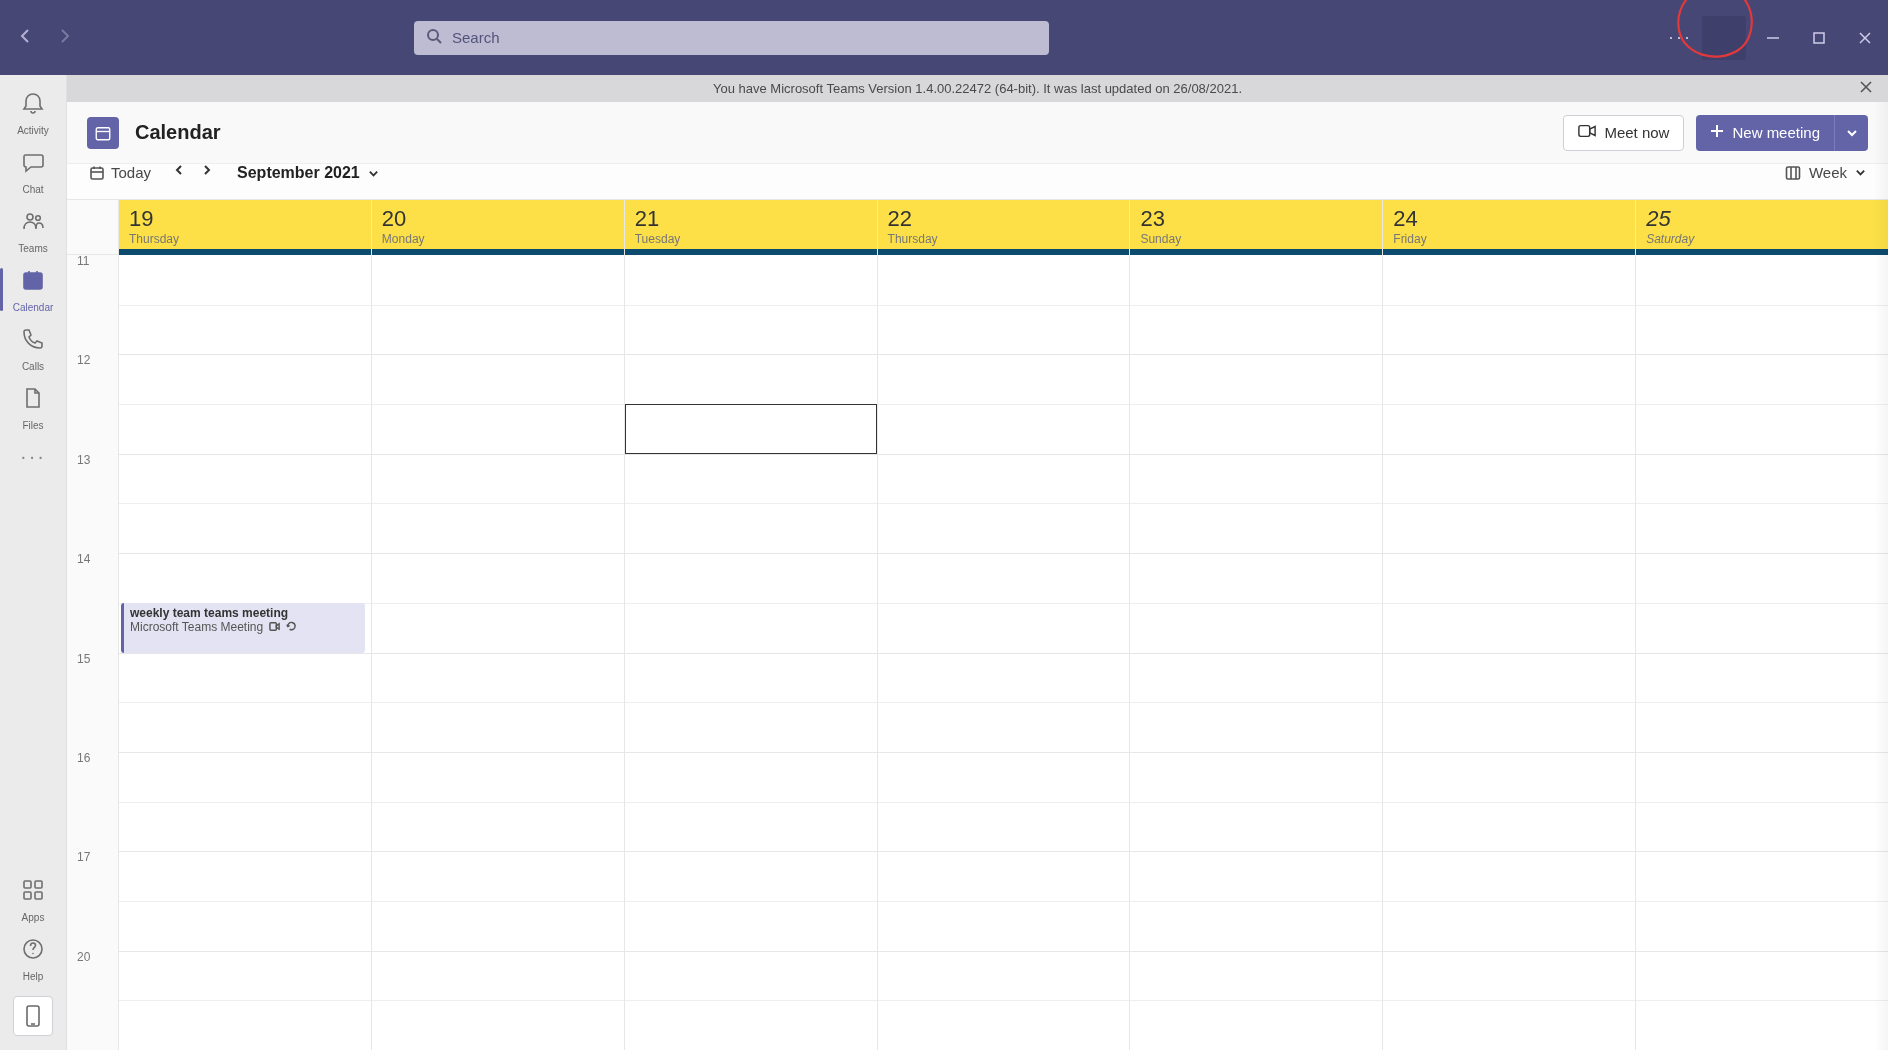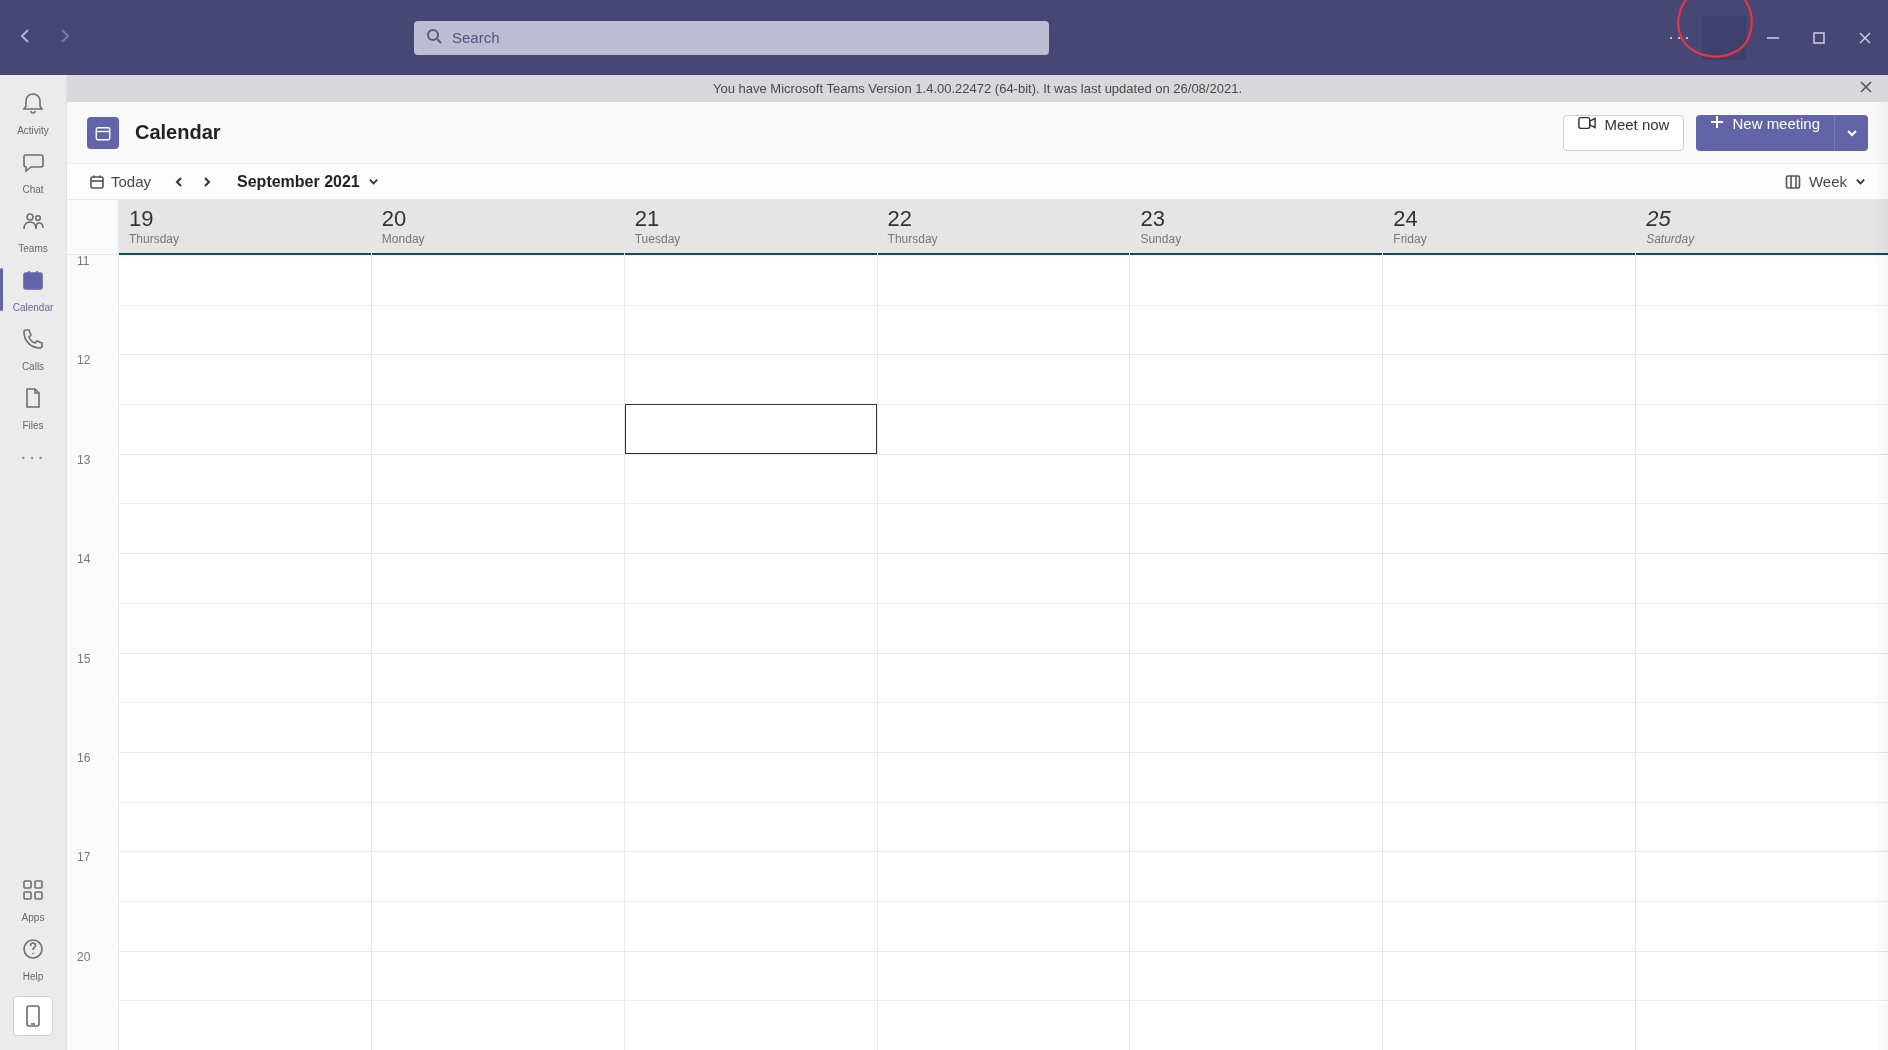--- a/index.html
+++ b/index.html
@@ -84,38 +84,38 @@
     display:flex; align-items:center; height:62px; padding:0 20px; border-bottom:1px solid #eee; background:#f9f9f9;
   }
   .cal-tile {
     width:32px; height:32px; background:#6264a7; border-radius:4px; color:#fff;
     display:flex; align-items:center; justify-content:center; margin-right:16px;
   }
   .cal-tile svg{width:18px;height:18px;stroke:#fff;fill:none;stroke-width:1.8;}
   .page-header h1 { font-size:20px; font-weight:700; color:#222;}
   .page-header .spacer{flex:1;}
   .btn {
-    display:inline-flex; height:36px; padding:0 14px;
+    display:inline-flex; align-items:center; height:36px; padding:0 14px;
     border-radius:4px; font-size:15px; cursor:pointer; gap:8px;
   }
   .btn.meet-now { background:#fff; border:1px solid #cfcfd6; color:#333; margin-right:12px;}
   .btn.meet-now svg{width:18px;height:14px;stroke:#333;fill:none;stroke-width:1.6;}
   .btn.new-meeting { background:#6264a7; color:#fff; border:none;}
   .btn.new-meeting svg{width:14px;height:14px;stroke:#fff;stroke-width:2;fill:none;}
   .btn-split { display:flex; }
   .btn-split .chev {
     background:#6264a7; width:34px; display:flex; align-items:center; justify-content:center;
     border-left:1px solid #7a7cc0; border-radius:0 4px 4px 0; cursor:pointer;
   }
   .btn-split .btn.new-meeting{ border-radius:4px 0 0 4px;}
   .btn-split .chev svg{width:12px;height:12px;stroke:#fff;stroke-width:2;fill:none;}
 
   
   .toolbar {
-    height:36px; display:flex; align-items:center; padding:0 22px; background:#fdfdfd; border-bottom:1px solid #e6e6e6;
+    height:36px; display:flex; align-items:flex-start; padding:0 22px; background:#fdfdfd; border-bottom:1px solid #e6e6e6;
   }
   .toolbar .today { display:flex; align-items:center; gap:6px; color:#484848; font-size:15px; cursor:pointer; margin-right:14px;}
   .toolbar .today svg{width:16px;height:16px;stroke:#555;fill:none;stroke-width:1.6;}
   .toolbar .arrow-btn { width:28px; display:flex; justify-content:center; cursor:pointer;}
   .toolbar .arrow-btn svg{width:12px;height:12px;stroke:#333;fill:none;stroke-width:2;}
   .toolbar .month { margin-left:16px; font-size:16px; font-weight:700; color:#222; display:flex; align-items:center; gap:8px; cursor:pointer;}
   .toolbar .month svg{width:11px;height:11px;stroke:#333;fill:none;stroke-width:2;}
   .toolbar .spacer{flex:1;}
   .toolbar .view-picker{ display:flex; align-items:center; gap:8px; color:#484848; font-size:15px; cursor:pointer;}
   .toolbar .view-picker svg.cols{width:16px;height:16px;stroke:#555;fill:none;stroke-width:1.6;}
@@ -129,21 +129,21 @@
   }
   .gutter .dayhead-spacer{ height:55px; border-bottom:1px solid #e7e7e7;}
   .gutter .hr { flex:1; position:relative; border-bottom:1px solid transparent;}
   .gutter .hr span{
     position:absolute; top:-1px; left:10px; font-size:12px; color:#777;
   }
   .cols { flex:1; display:flex; }
   .daycol { flex:1; border-right:1px solid #e7e7e7; display:flex; flex-direction:column; position:relative;}
   .daycol:last-child{border-right:none;font-style:italic;}
   .dayhead {
-    height:55px; background:#e5e5e5; border-bottom:2px solid #0c4a6e;
+    height:55px; background:#fde047; border-bottom:6px solid #0c4a6e;
     padding:6px 10px;
   }
   .dayhead .num{ font-size:22px; font-weight:400; color:#333;}
   .dayhead .dow{ font-size:12px; color:#777;}
   .slots { flex:1; position:relative; }
   .slot {
     position:absolute; left:0; right:0;
     border-bottom:1px solid #eee;
   }
   .slot.major { border-bottom:1px solid #e7e7e7; }
@@ -435,20 +435,30 @@
               <div class="slot major" style="top: 37.5%; height: 0px;"></div>
               <div class="slot" style="top: 43.75%; height: 0px;"></div>
               <div class="slot major" style="top: 50%; height: 0px;"></div>
               <div class="slot" style="top: 56.25%; height: 0px;"></div>
               <div class="slot major" style="top: 62.5%; height: 0px;"></div>
               <div class="slot" style="top: 68.75%; height: 0px;"></div>
               <div class="slot major" style="top: 75%; height: 0px;"></div>
               <div class="slot" style="top: 81.25%; height: 0px;"></div>
               <div class="slot major" style="top: 87.5%; height: 0px;"></div>
               <div class="slot" style="top: 93.75%; height: 0px;"></div>
+              <div class="event" style="top: 43.75%; height: 6.25%;">
+                <span class="title">weekly team teams meeting</span>
+                <span class="sub">Microsoft Teams Meeting <svg viewBox="0 0 12 12">
+                    <rect x="1" y="2" width="7" height="8" rx="1"></rect>
+                    <polygon points="8,5 11,3 11,9 8,7"></polygon>
+                  </svg><svg viewBox="0 0 12 12">
+                    <path d="M2 6 A4 4 0 1 1 4 9"></path>
+                    <polyline points="1,4 2,6 4,5"></polyline>
+                  </svg></span>
+              </div>
             </div>
           </div>
           <div class="daycol">
             <div class="dayhead">
               <div class="num">20</div>
               <div class="dow">Monday</div>
             </div>
             <div class="slots">
               <div class="slot" style="top: 6.25%; height: 0px;"></div>
               <div class="slot major" style="top: 12.5%; height: 0px;"></div>

